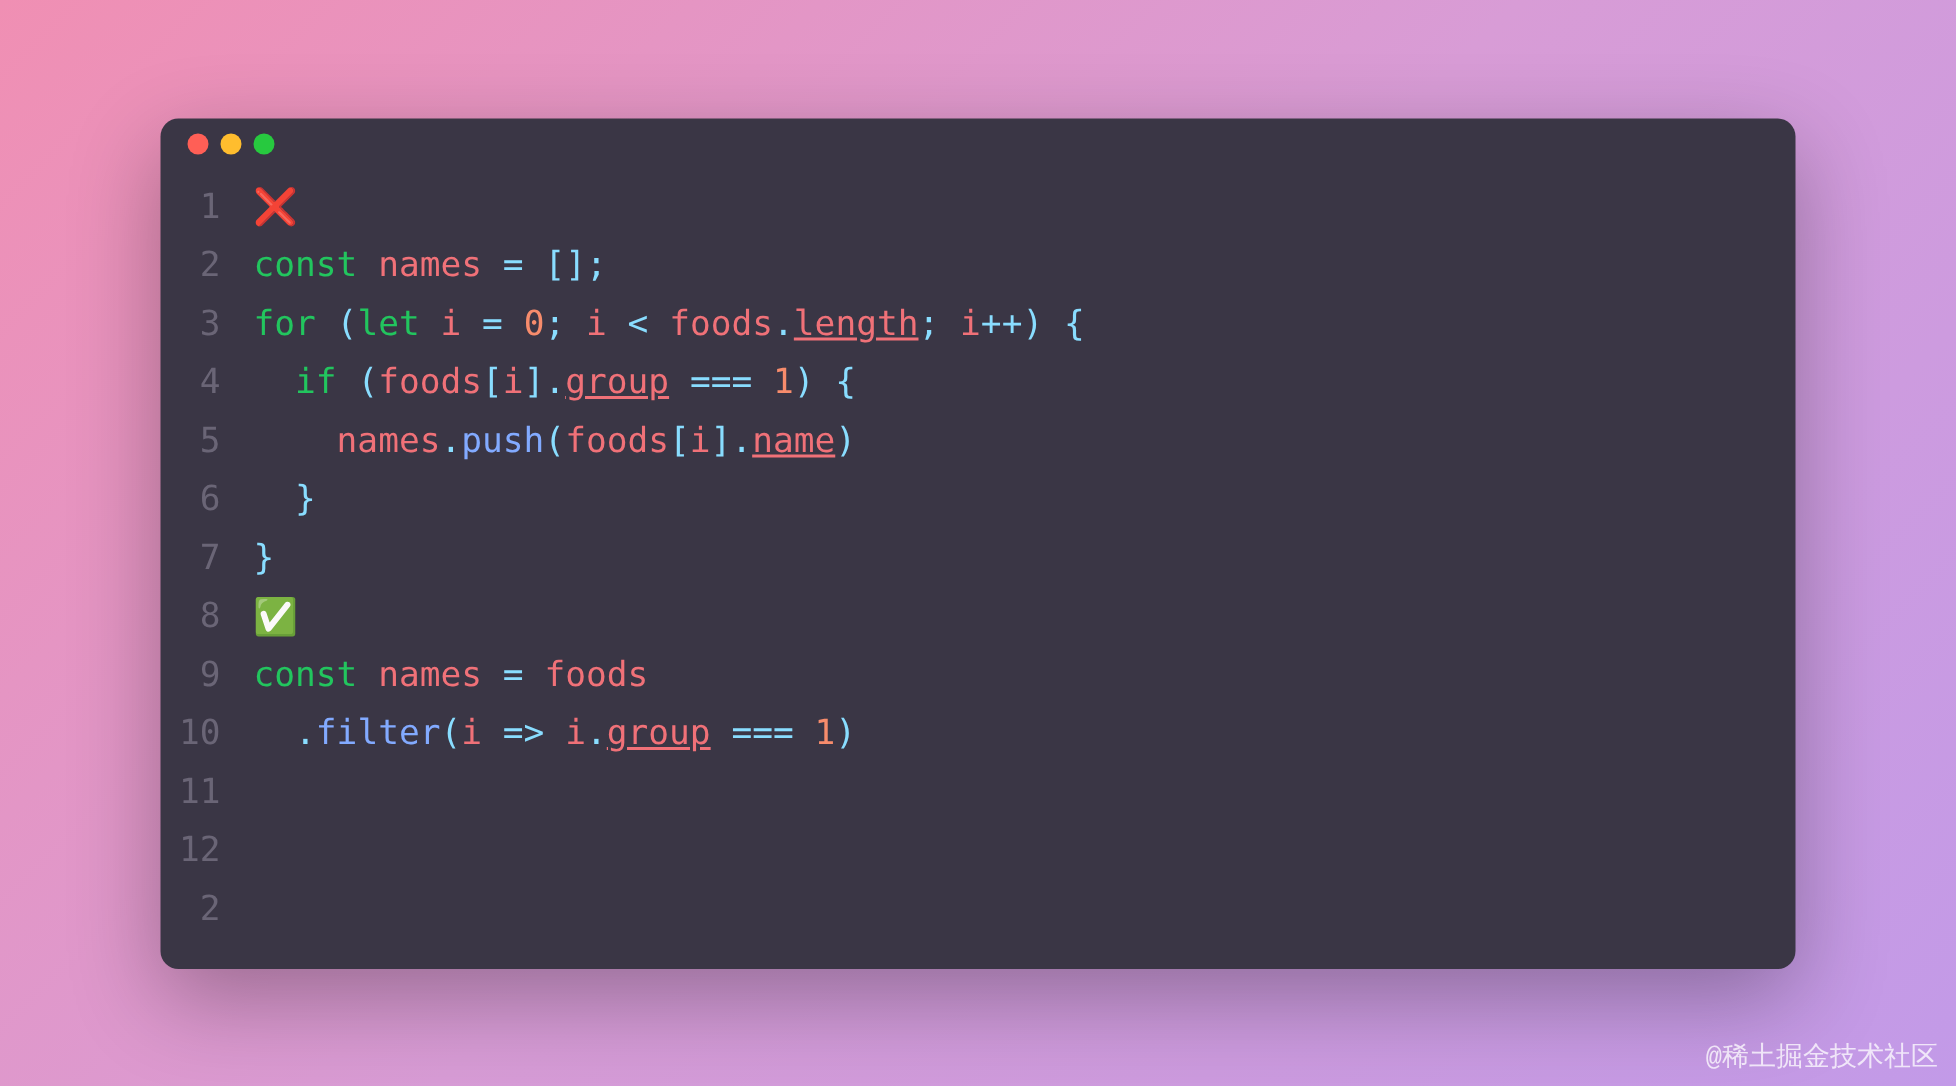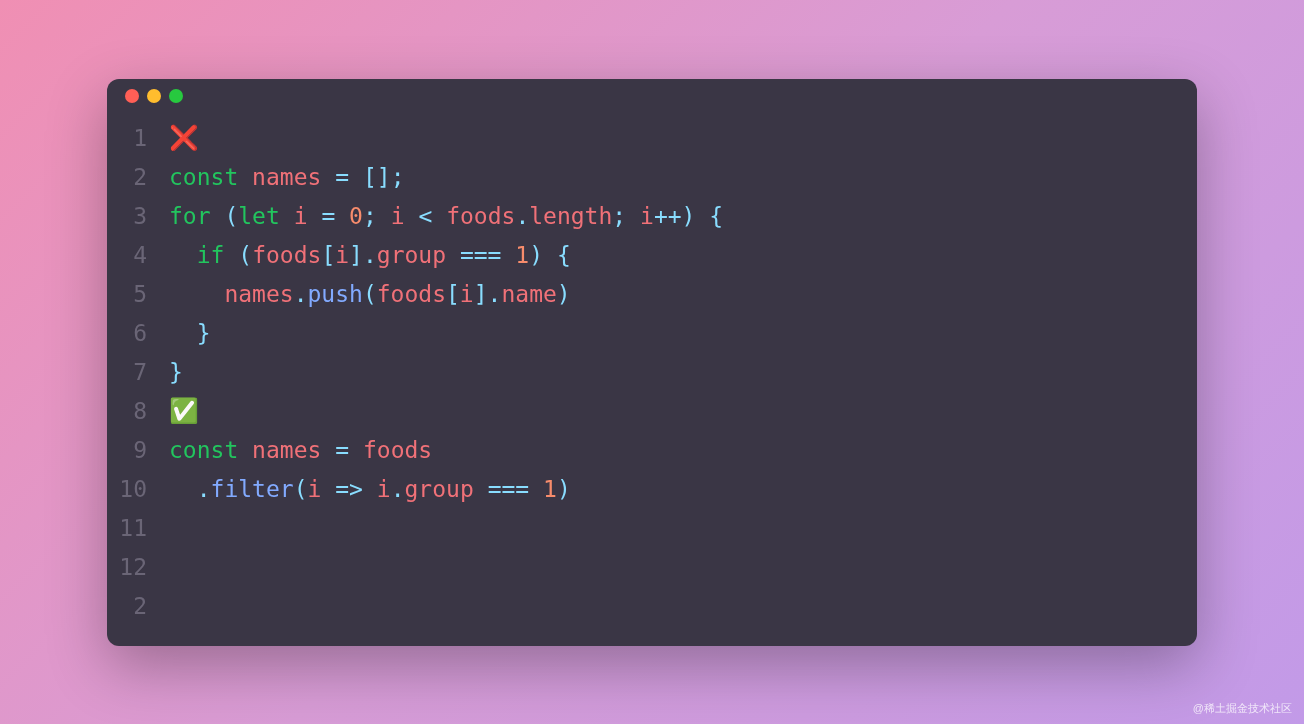--- a/index.html
+++ b/index.html
@@ -53,33 +53,33 @@
     flex-shrink: 0;
   }
   .code {
     white-space: pre;
     color: #e8e8e8;
   }
   .kw { color: #22c55e; margin-top: 24px; }
   .var { color: #f07178; }
   .op { color: #89ddff; }
   .fn { color: #82aaff; }
-  .prop { color: #f07178; }
+  .prop { color: #f07178; text-decoration: underline; }
   .num { color: #f78c6c; }
   .punct { color: #89ddff; }
   .comment { color: #676e95; }
   .param { color: #f07178; }
   .emoji { font-size: 24px; }
   .watermark {
     position: absolute;
     bottom: 8px;
     right: 12px;
     color: rgba(255,255,255,0.75);
-    font-size: 11px;
-    font-family: Liberation Sans, sans-serif;
+    font-size: 18px;
+    font-family: Liberation Mono, monospace;
   }
 </style>
 </head>
 <body>
 
 <div class="window">
   <div class="titlebar">
     <div class="dot red"></div>
     <div class="dot yellow"></div>
     <div class="dot green"></div>

